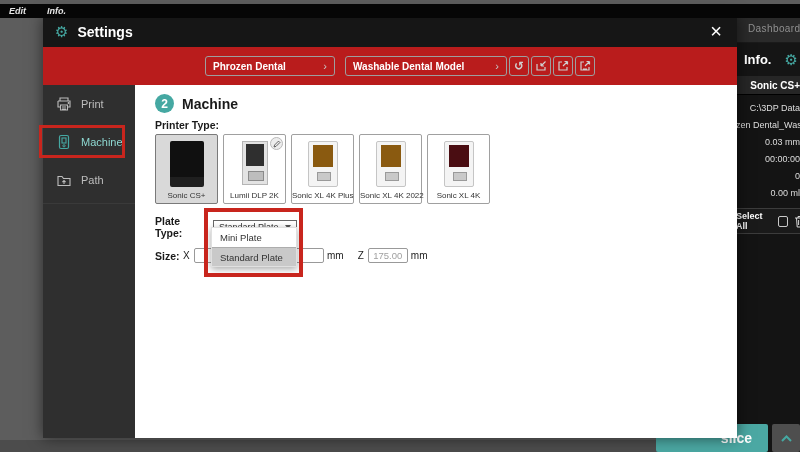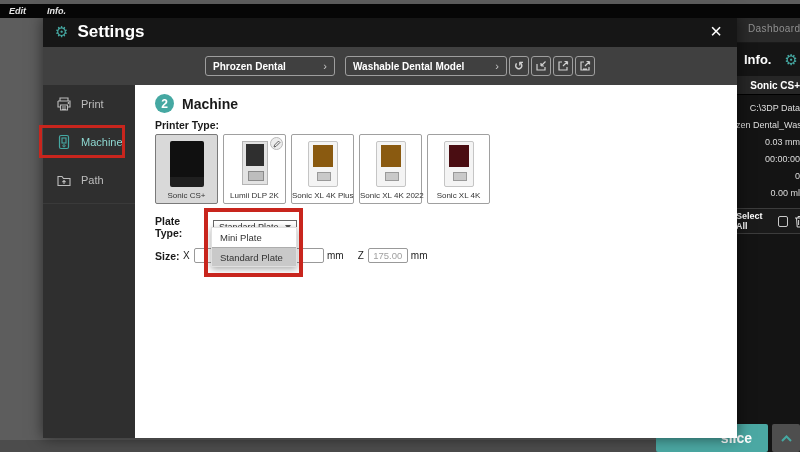--- a/index.html
+++ b/index.html
@@ -49,24 +49,24 @@
     font-size:14px;font-weight:bold;}
   .collapse-btn{position:absolute;left:772px;top:424px;width:28px;height:28px;
     background:#4e4e4e;border-radius:2px;display:flex;align-items:center;justify-content:center;z-index:2;}
 
   
   .dialog{position:absolute;left:43px;top:16px;width:694px;height:422px;z-index:5;
     box-shadow:0 0 14px rgba(0,0,0,.55);display:flex;flex-direction:column;}
   .titlebar{height:31px;background:#161616;display:flex;align-items:center;
     padding-left:12px;position:relative;flex:0 0 auto;}
   .titlebar .t-gear{font-size:15px;}
-  .titlebar .t-title{color:#fff;font-size:17px;font-weight:bold;margin-left:9px;}
+  .titlebar .t-title{color:#fff;font-size:14px;font-weight:bold;margin-left:9px;}
   .close-x{position:absolute;right:11px;top:3px;width:20px;height:24px;color:#fff;
     font-size:20px;line-height:24px;text-align:center;cursor:default;}
-  .toolbar{height:38px;background:#404040;display:flex;align-items:center;flex:0 0 auto;}
+  .toolbar{height:38px;background:#b91c1c;display:flex;align-items:center;flex:0 0 auto;}
   .preset{height:20px;border:1.5px solid #9e9e9e;border-radius:3px;display:flex;
     align-items:center;justify-content:space-between;padding:0 7px;}
   .preset .p-label{color:#fff;font-size:10px;font-weight:bold;white-space:nowrap;}
   .preset .p-arrow{color:#c8c8c8;font-size:11px;margin-left:8px;}
   .preset1{margin-left:162px;width:130px;}
   .preset2{margin-left:10px;width:162px;}
   .tool-btn{width:20px;height:20px;border:1.5px solid #9e9e9e;border-radius:3px;
     margin-left:2px;display:flex;align-items:center;justify-content:center;}
   .tool-btn:first-of-type{margin-left:10px;}
   .tool-btn .u{font-family:"DejaVu Sans",sans-serif;color:#d0d0d0;font-size:12px;font-weight:bold;line-height:1;}

